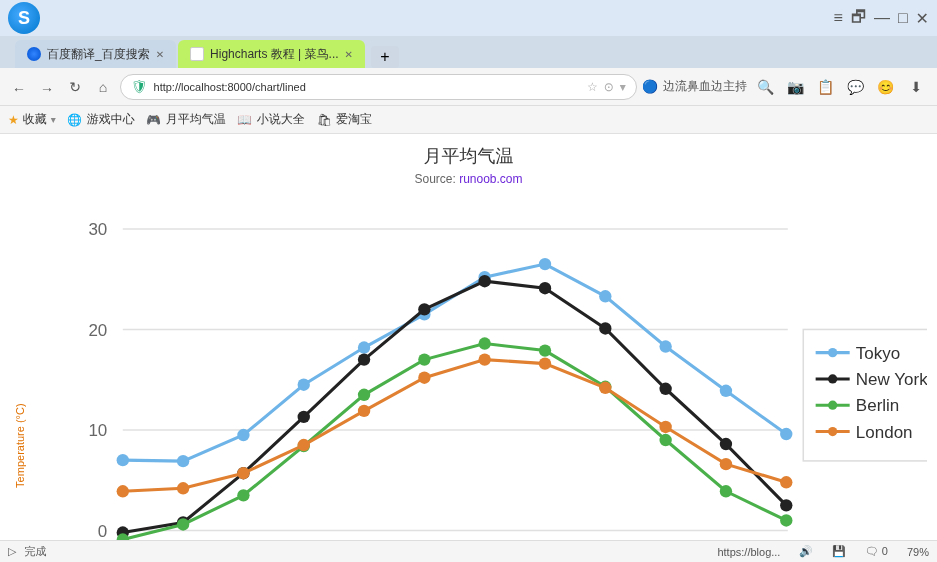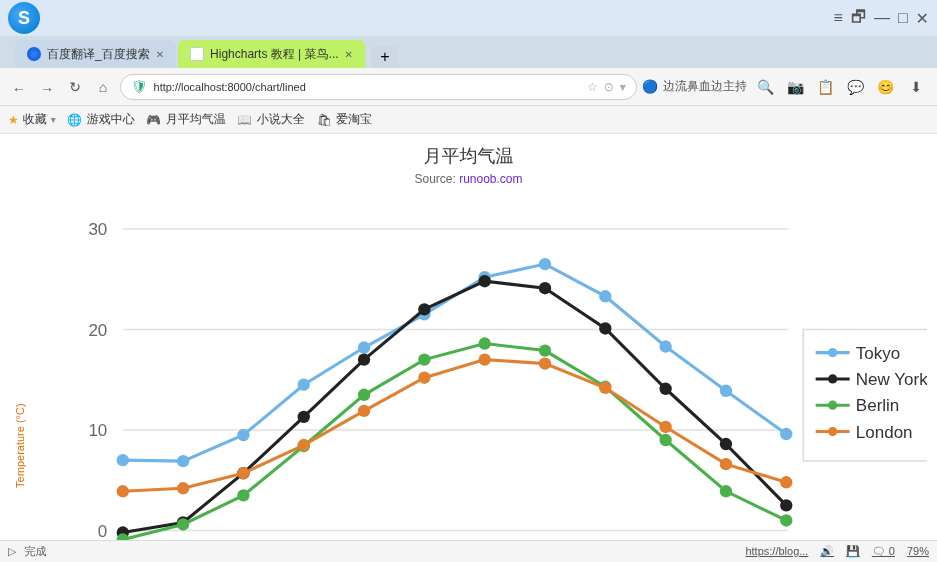--- a/index.html
+++ b/index.html
@@ -33,21 +33,21 @@
 
     .page-content { flex: 1; background: #fff; overflow: hidden; position: relative; }
 
     
     .chart-container { width: 100%; height: 100%; padding: 10px 0; display: flex; flex-direction: column; align-items: center; }
     .chart-title { font-size: 18px; color: #333; margin-bottom: 4px; font-weight: normal; }
     .chart-subtitle { font-size: 12px; color: #666; margin-bottom: 10px; }
 
     .status-bar { height: 22px; background: #f5f5f5; border-top: 1px solid #ddd; display: flex; align-items: center; padding: 0 8px; font-size: 11px; color: #555; justify-content: space-between; }
     .status-left { display: flex; align-items: center; gap: 8px; }
-    .status-right { display: flex; align-items: flex-start; gap: 12px; font-size: 11px; text-decoration: underline; }
+    .status-right { display: flex; align-items: flex-end; gap: 19px; font-size: 11px; }
   </style>
 </head>
 <body>
 
 <div class="browser">
 
   <div class="title-bar">
     <div style="width:32px;height:32px;background:radial-gradient(circle at 40% 40%, #4af, #07c);border-radius:50%;display:flex;align-items:center;justify-content:center;color:#fff;font-size:18px;font-weight:bold;">S</div>
     <div class="title-bar-controls">
       <span>≡</span>

